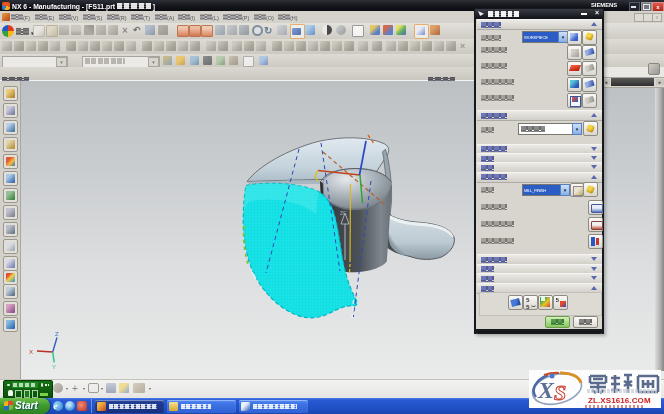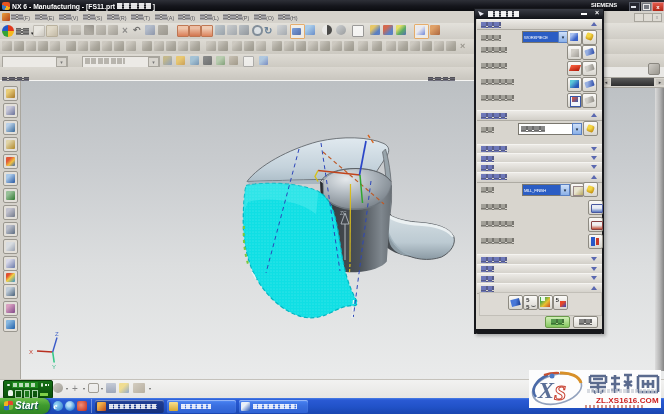--- a/index.html
+++ b/index.html
@@ -492,18 +492,18 @@
  <text x="8" y="27" font-family="Liberation Serif" font-style="italic" font-weight="bold" font-size="24" fill="#5a6e96">X</text>
  <text x="24" y="29" font-family="Liberation Serif" font-style="italic" font-weight="bold" font-size="22" fill="none" stroke="#c84030" stroke-width="1">S</text>
 </svg>
 <svg class="a" style="left:58px;top:2px" width="74" height="22" viewBox="0 0 74 22">
  <g stroke="#5b6b8e" stroke-width="2.6" fill="none">
   <path d="M3,4 h16 M3,4 v7 M19,4 v7 M3,11 h16 M6,7 h10 M3,15 h16 M11,11 v10 M5,18 l4,3 M17,18 l-4,3"></path>
   <path d="M28,3 v18 M24,6 h9 M24,12 h9 M24,18 h9 M37,3 l8,0 M41,3 v18 M37,9 l8,5 M37,14 l8,-5"></path>
   <path d="M51,4 h20 M51,4 v16 M71,4 v16 M51,20 h20 M56,8 v8 M61,8 v8 M66,8 v8 M56,12 h10"></path>
  </g>
 </svg>
-<span class="a" style="left:67px;top:26px;font:bold 8px 'Liberation Sans';color:#cc2020;letter-spacing:.1px">ZL.XS1616.COM</span>
+<span class="a" style="left:59px;top:26px;font:bold 8px 'Liberation Sans';color:#cc2020;letter-spacing:.1px">ZL.XS1616.COM</span>
 <span class="a" style="left:58px;top:19px;width:70px;height:4px;background:repeating-linear-gradient(90deg,#c8ccd4 0 3px,rgba(0,0,0,0) 3px 4px);opacity:.7"></span>
 <span class="a" style="left:56px;top:35px;width:60px;height:2.5px;background:repeating-linear-gradient(90deg,#d09088 0 2.5px,rgba(0,0,0,0) 2.5px 4px)"></span>
 </div>
     </div>
 
 </div>
 </body></html>

